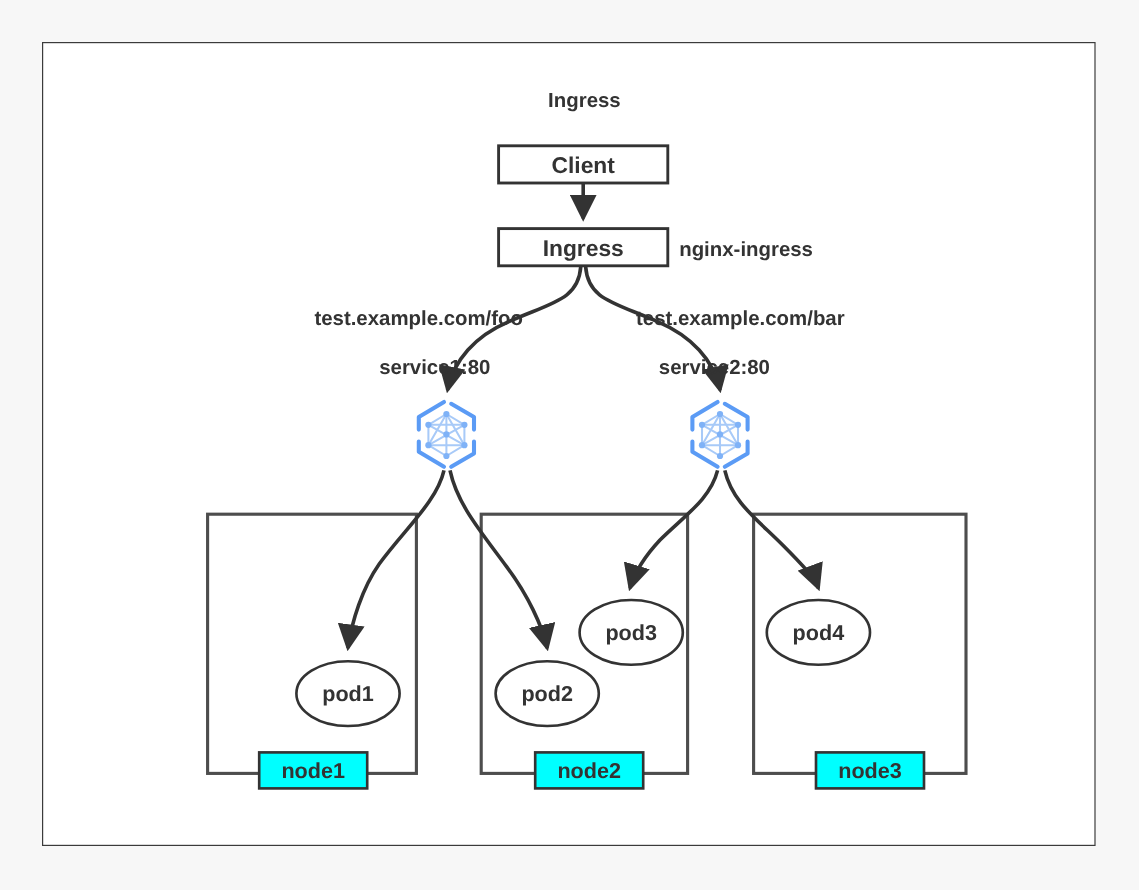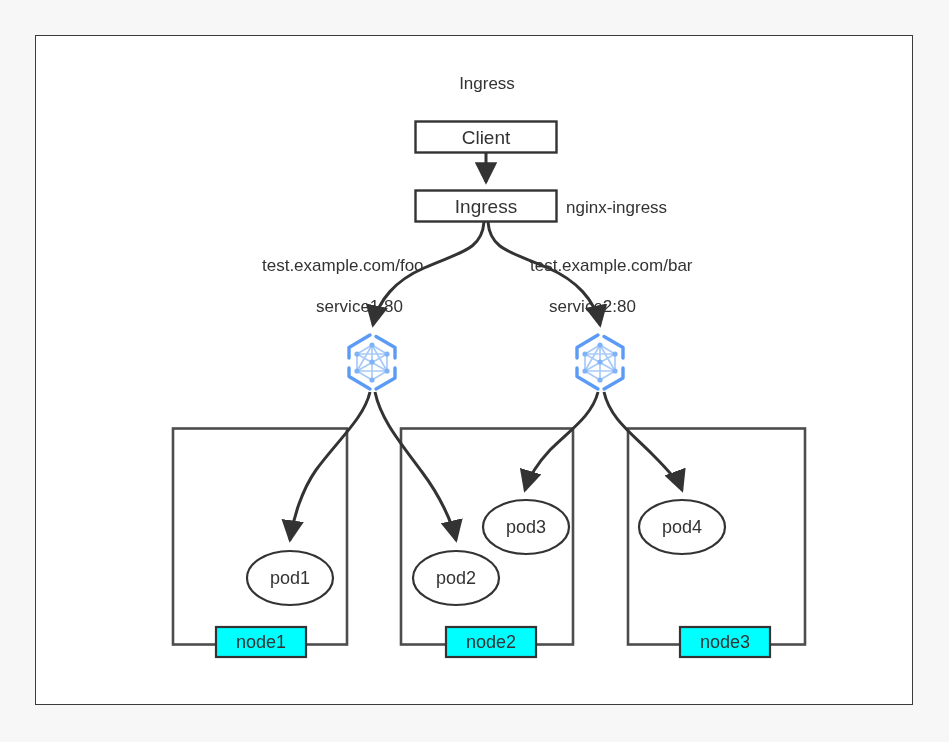--- a/index.html
+++ b/index.html
@@ -8,20 +8,21 @@
     background: #f7f7f7;
     width: 949px;
     height: 742px;
     overflow: hidden;
     font-family: "Liberation Sans", sans-serif;
   }
   #canvas-wrap {
     position: relative;
     width: 949px;
     height: 629px;
+    font-weight: bold;
   }
   #diagram-panel {
     position: absolute;
     left: 35px;
     top: 35px;
     width: 878px;
     height: 670px;
     background: #ffffff;
     border: 1px solid #3b3b3b;
     box-sizing: border-box;

